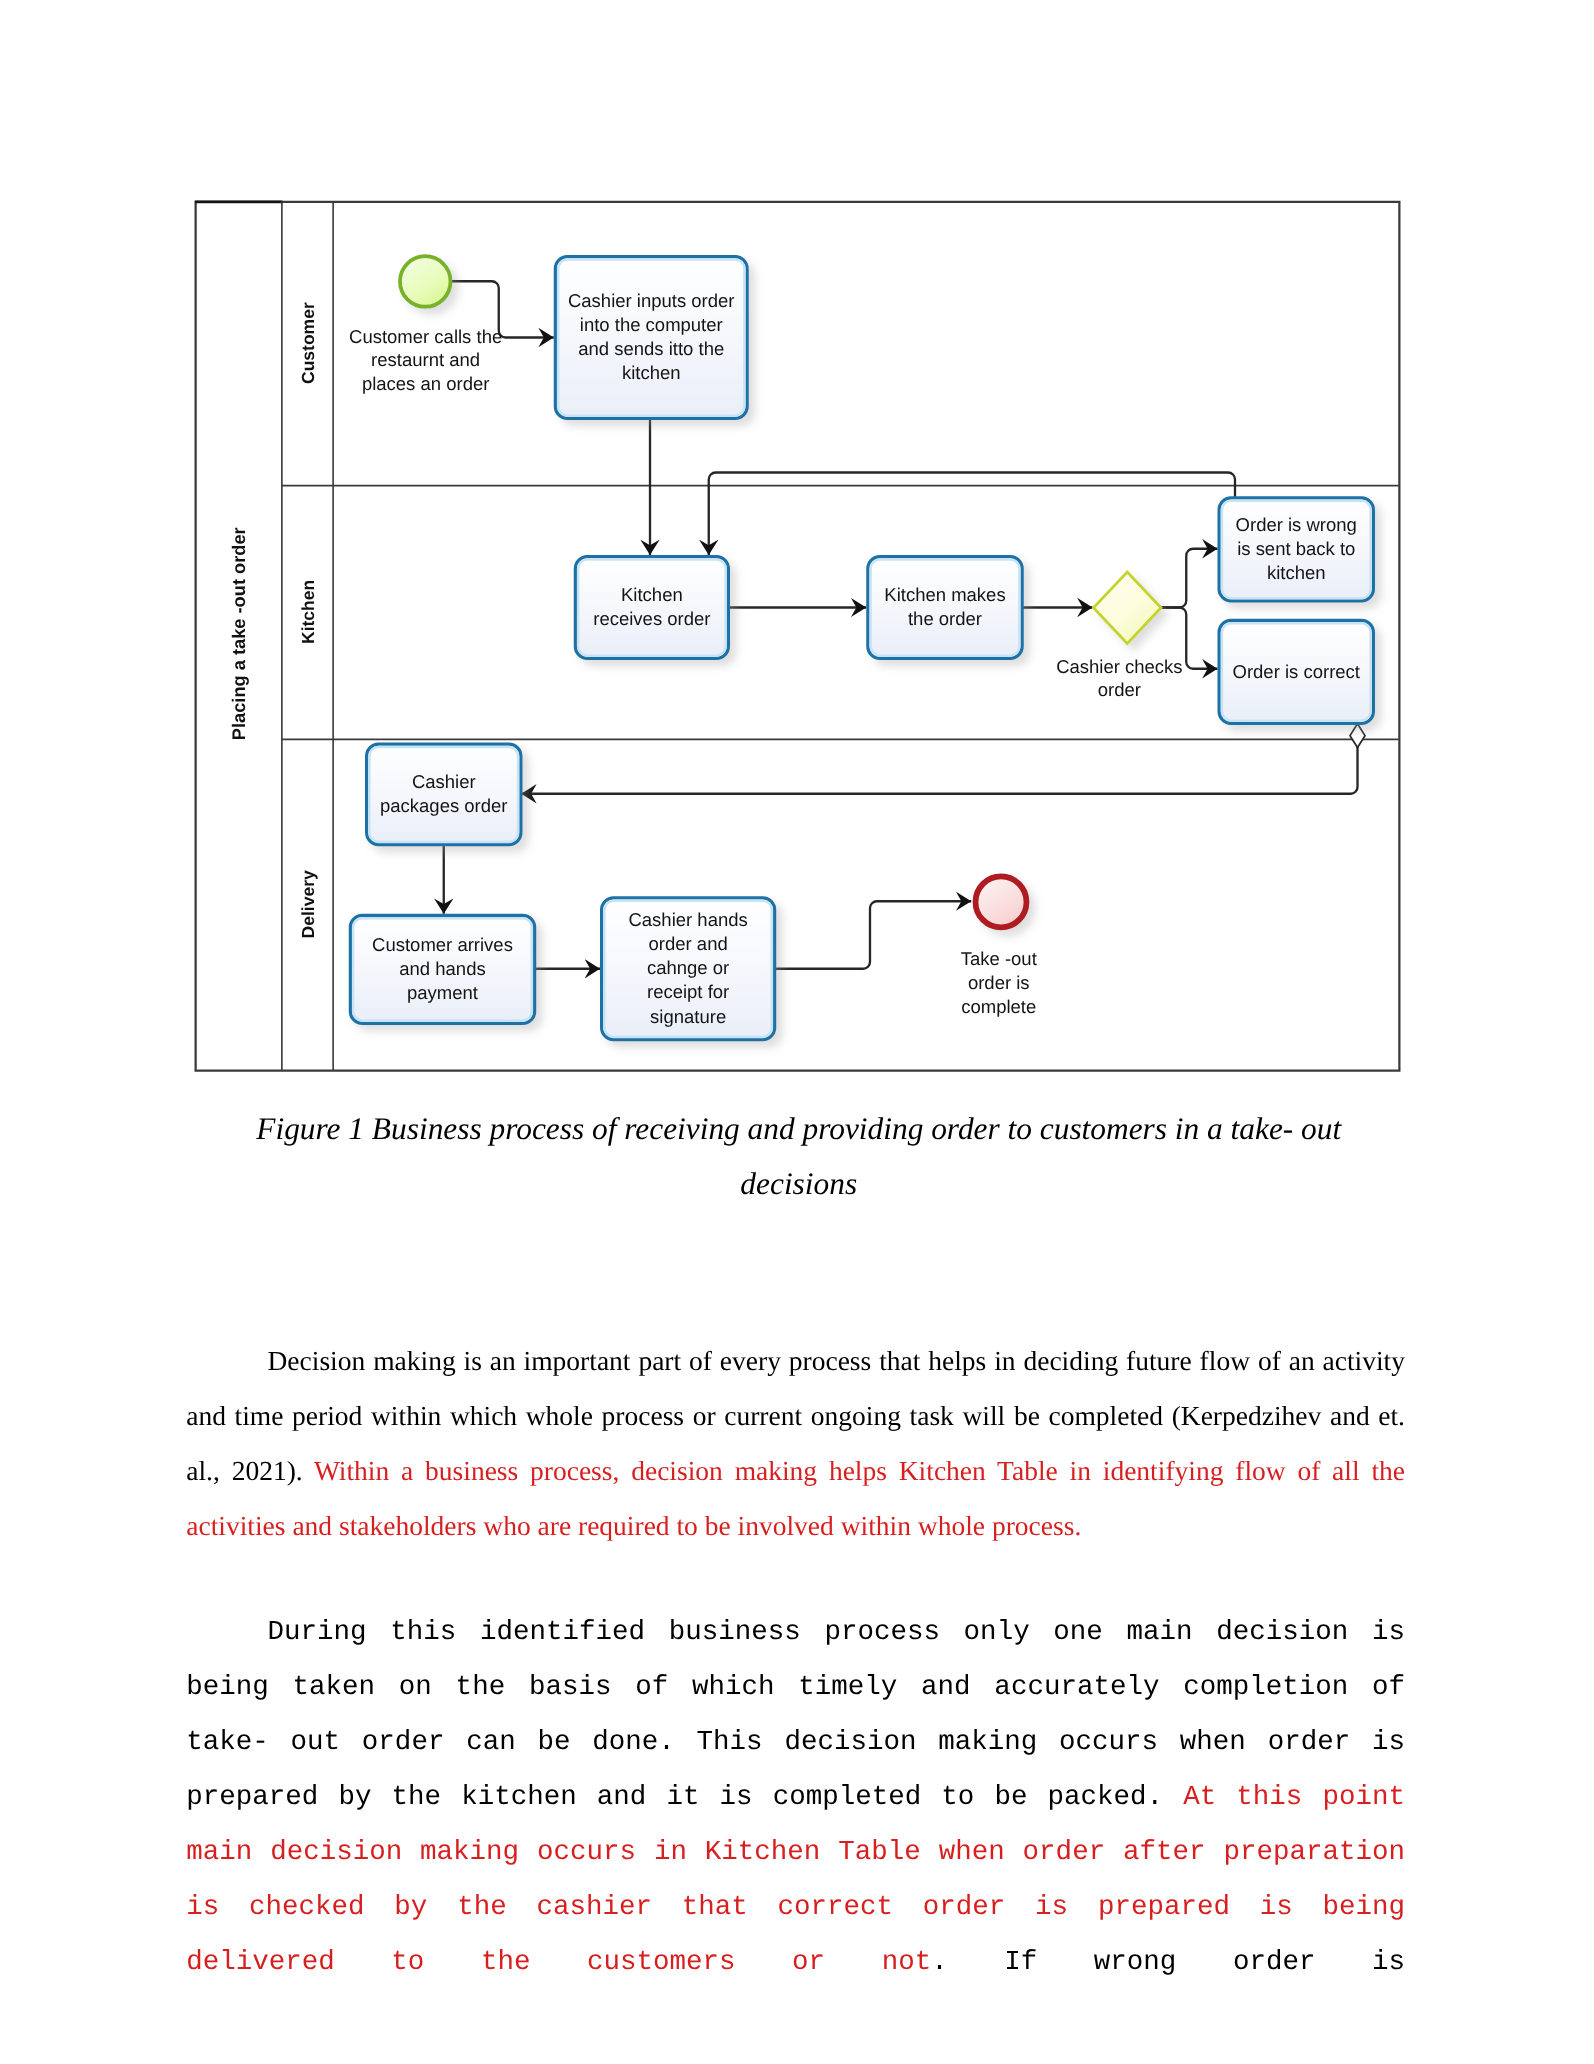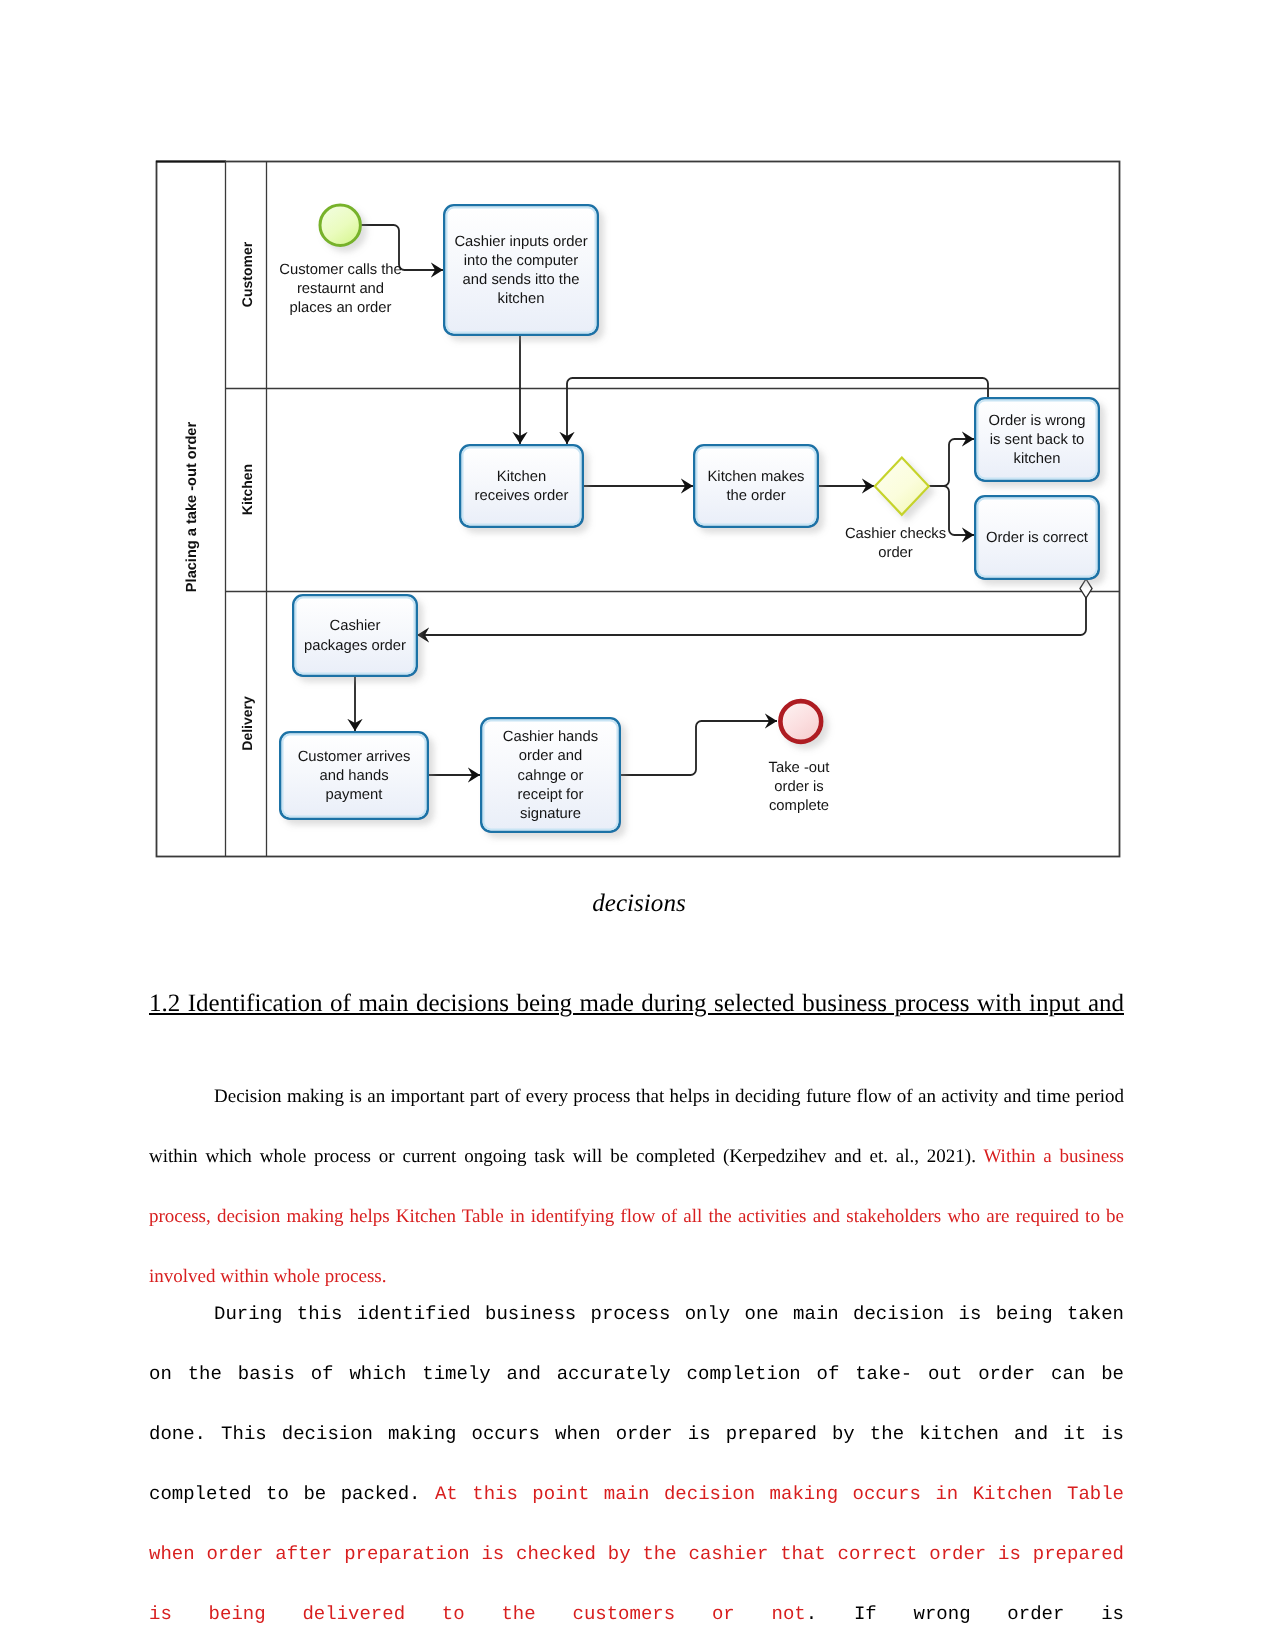--- a/index.html
+++ b/index.html
@@ -19,21 +19,21 @@
     font-family:"Liberation Serif",serif;font-style:italic;font-size:25.1px;
     line-height:44px;text-align:center;}
   .caption .cl{display:block;}
   .heading{position:absolute;left:149px;top:982px;width:975px;
     font-size:25px;line-height:44px;text-align:justify;
     text-indent:0;padding-left:0;}
   .heading span.hl{display:block;text-decoration:underline;text-underline-offset:2px;
     text-decoration-thickness:1.6px;}
   .heading span.hl1{text-align:justify;text-align-last:justify;}
   .heading span.hl2{margin-left:62px;}
-  .para{position:absolute;left:149px;width:975px;font-size:19px;line-height:60px;
+  .para{position:absolute;left:149px;width:975px;font-size:22px;line-height:44px;
     text-align:justify;text-indent:65px;}
 
   .red{color:#d81f1f;}
   #p2{text-align-last:justify;font-family:Liberation Mono, monospace;}
 </style>
 </head>
 <body>
 
 <div class="page">
   <div id="diagram">
@@ -164,25 +164,25 @@
           <g>
             <text x="643" y="611" text-anchor="middle" class="ntext">Take -out</text>
             <text x="643" y="630.2" text-anchor="middle" class="ntext">order is</text>
             <text x="643" y="649.4" text-anchor="middle" class="ntext">complete</text>
           </g>
         </g>
   </svg>
   </div>
 
   <div class="caption">
+      <span class="cl">Figure 1 Business process of receiving and providing order to customers in a take- out</span>
       <span class="cl">decisions</span>
     </div>
 
   <div class="heading">
-      <span class="hl hl1">1.2 Identification of main decisions being made during selected business process with input and</span>
     </div>
 
   <div class="para" id="p1" style="top:1067px;">
     <span>Decision making is an important part of every process that helps in deciding future flow of an activity and time period within which whole process or current ongoing task will be completed (Kerpedzihev and et. al., 2021). </span><span class="red">Within a business process, decision making helps Kitchen Table in identifying flow of all the activities and stakeholders who are required to be involved within whole process.</span>
   </div>
 
   <div class="para" id="p2" style="top:1284px;">
     <span>During this identified business process only one main decision is being taken on the basis of which timely and accurately completion of take- out order can be done. This decision making occurs when order is prepared by the kitchen and it is completed to be packed. </span><span class="red">At this point main decision making occurs in Kitchen Table when order after preparation is checked by the cashier that correct order is prepared is being delivered to the customers or not</span><span>. If wrong order is</span>
   </div>
 </div>

